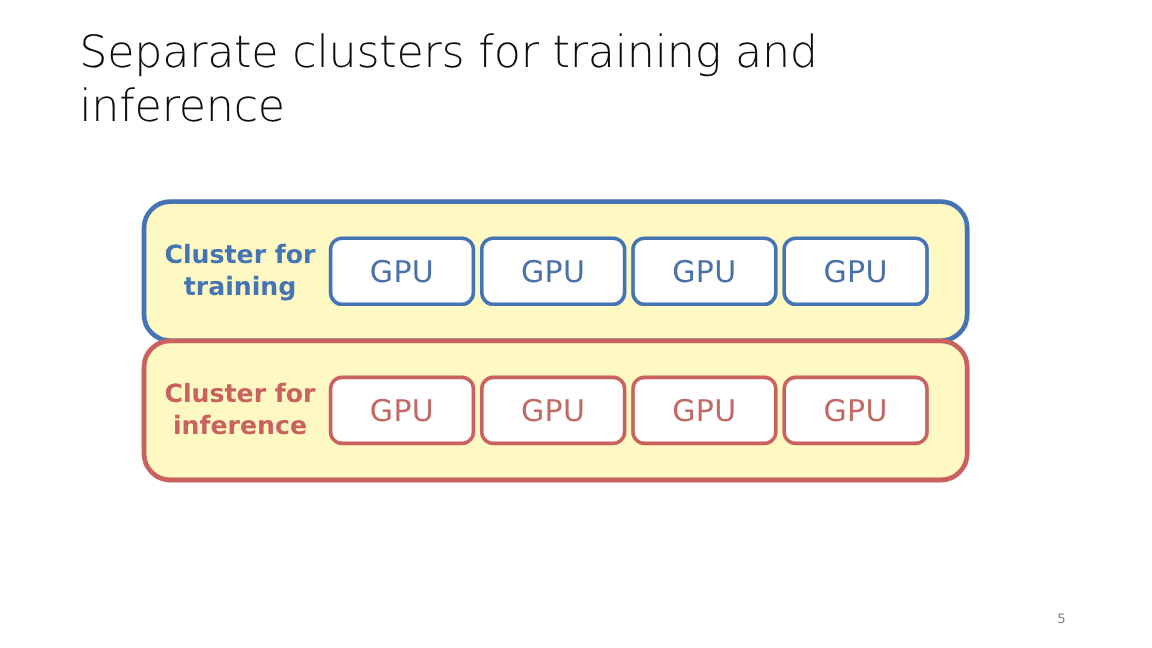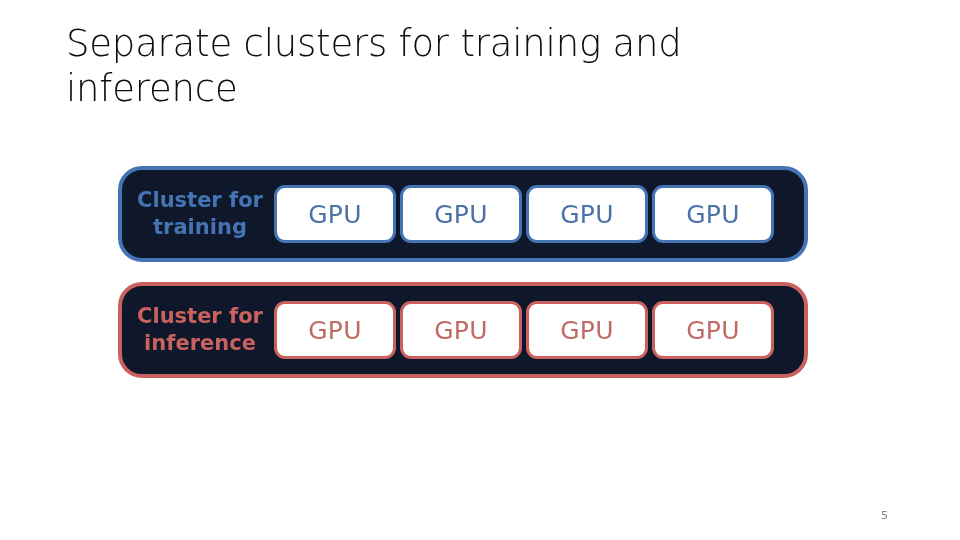--- a/index.html
+++ b/index.html
@@ -45,26 +45,26 @@
     left: 118px;
     top: 166px;
     width: 690px;
     height: 212px;
   }
 
   .cluster {
     position: absolute;
     left: 0;
     width: 690px;
-    height: 96px;
+    height: 120px;
     box-sizing: border-box;
     border-style: solid;
     border-width: 4px;
     border-radius: 24px;
-    background: #0f172a;
+    background: #fef9c3;
     display: flex;
     align-items: center;
   }
   .cluster-training  { top: 0px;   border-color: #4574B5; }
   .cluster-inference { top: 116px; border-color: #C9615F; }
 
   .cluster-label {
     width: 148px;
     flex: 0 0 148px;
     text-align: center;

